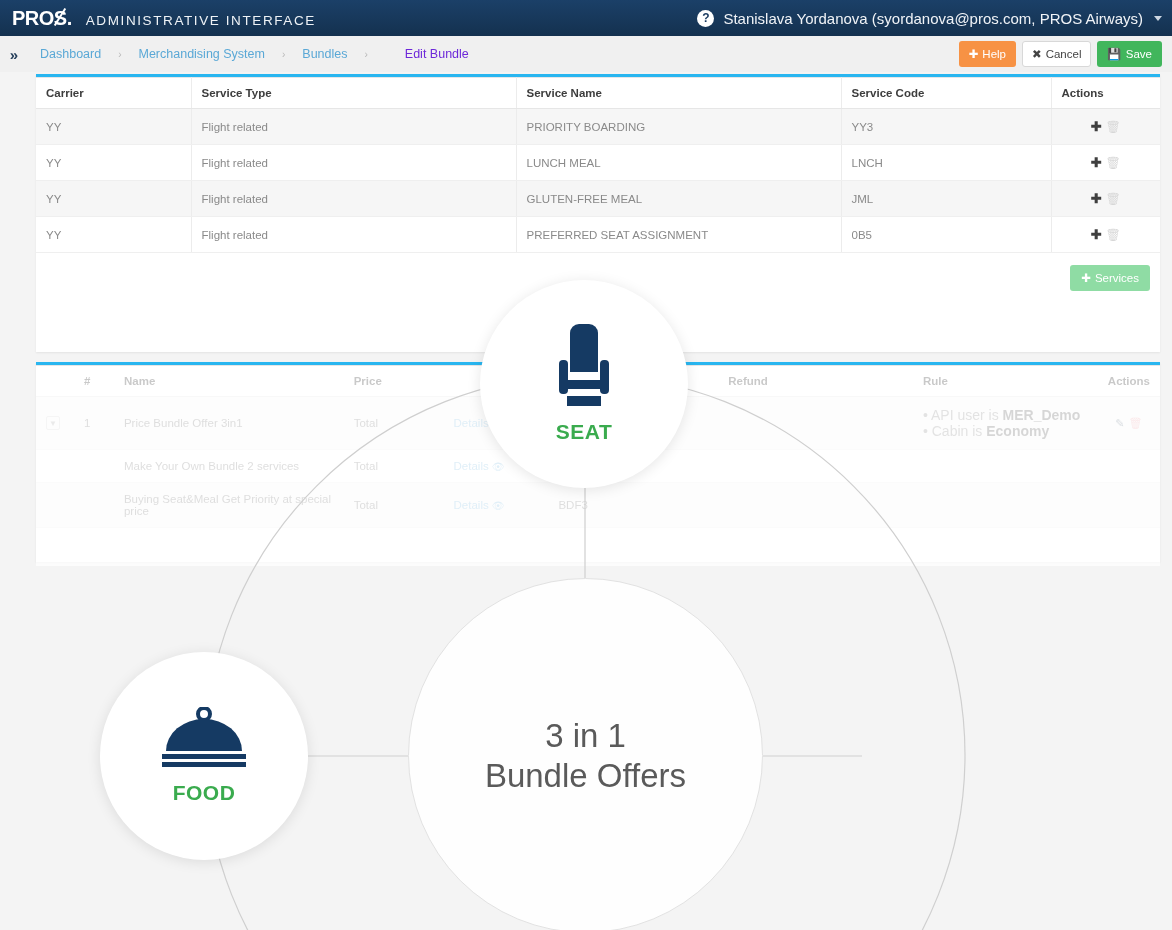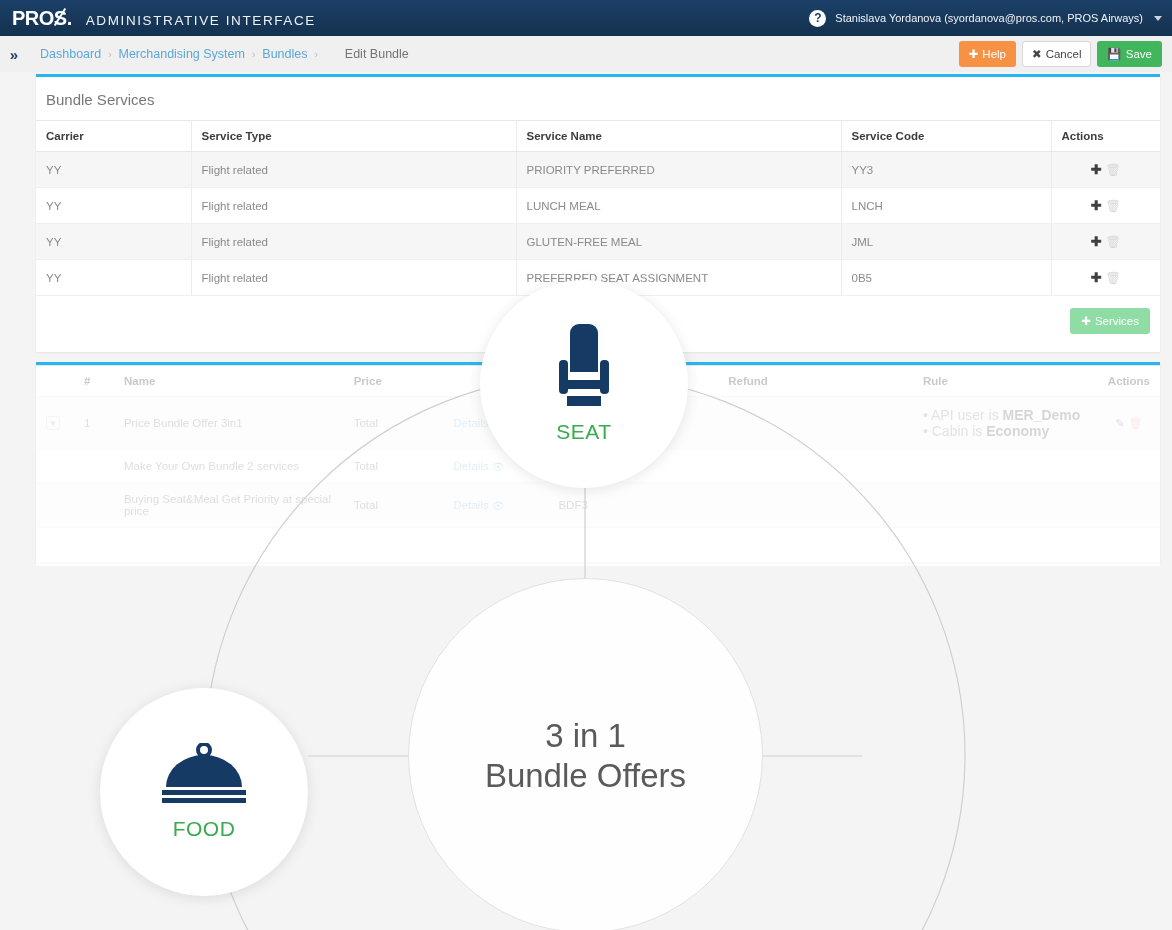--- a/index.html
+++ b/index.html
@@ -33,42 +33,42 @@
   .nav-right {
     margin-left: auto; display: flex; align-items: center;
     padding-right: 10px; gap: 9px;
   }
   .help-circle {
     width: 17px; height: 17px; border-radius: 50%; background: #fff;
     color: #17385e; font-size: 12px; font-weight: bold;
     display: flex; align-items: center; justify-content: center;
     line-height: 1;
   }
-  .user-text { font-size: 11px; color: #f0f3f7; }
+  .user-text { font-size: 15px; color: #f0f3f7; }
   .caret-down {
     width: 0; height: 0; border-left: 4.5px solid transparent;
     border-right: 4.5px solid transparent; border-top: 5px solid #cdd7e2;
     margin-left: 2px;
   }
 
   
   .crumbbar {
     position: absolute; top: 36px; left: 0; width: 1172px; height: 36px;
     background: #f0f0f0; display: flex; align-items: center;
   }
   .sidebar-toggle {
     width: 28px; text-align: center; color: #27405c;
     font-size: 15px; font-weight: bold; cursor: pointer; user-select: none;
   }
   .crumbs {
-    display: flex; align-items: center; gap: 7px;
+    display: flex; align-items: center; gap: 17px;
     font-size: 12.5px; padding-left: 12px;
   }
   .crumb-link { color: #5aa8d6; cursor: pointer; }
-  .crumb-cur { color: #737373; padding-left: 20px; }
+  .crumb-cur { color: #6d28d9; padding-left: 20px; }
   .crumb-sep { color: #b9b9b9; font-size: 10px; }
   .crumb-actions {
     margin-left: auto; display: flex; align-items: center;
     gap: 6px; padding-right: 10px;
   }
   .btn {
     font-size: 11.5px; border-radius: 3px; padding: 5px 9px;
     display: inline-flex; align-items: center; gap: 4px;
     cursor: pointer; border: 1px solid transparent; white-space: nowrap;
   }
@@ -135,24 +135,24 @@
     position: absolute; border-radius: 50%; background: #fff;
     display: flex; flex-direction: column; align-items: center;
     justify-content: center; border: 1px solid #e2e2e2;
   }
   .node-shadow { box-shadow: 0 2px 14px rgba(0,0,0,.10); border: none; }
   #node-center {
     left: 408px; top: 578px; width: 355px; height: 355px;
     background: rgba(255,255,255,0.88);
   }
   #node-seat   { left: 480px; top: 280px; width: 208px; height: 208px; }
-  #node-food   { left: 100px; top: 688px; width: 208px; height: 208px; }
+  #node-food   { left: 100px; top: 652px; width: 208px; height: 208px; }
   #node-board  { left: 862px; top: 652px; width: 208px; height: 208px; }
   .node-label {
-    font-size: 21px; font-weight: normal; color: #3aab4e;
+    font-size: 21px; font-weight: bold; color: #3aab4e;
     letter-spacing: 0.5px; margin-top: 10px;
   }
   .center-line1 { font-size: 33px; color: #5a5a5a; font-weight: 400; }
   .center-line2 { font-size: 33px; color: #5a5a5a; font-weight: 400; margin-top: 2px; }
   .hide-veil {
     position: absolute; left: 36px; top: 366px; width: 1124px; height: 200px;
     background: rgba(255,255,255,0.72);
   }
 </style>
 </head>
@@ -196,36 +196,35 @@
         <span>Cancel</span>
       </span>
       <span class="btn btn-save">
         <span>💾</span>
         <span>Save</span>
       </span>
     </div>
   </div>
 
   <div class="panel" id="panel-services">
-    <div class="panel-title">Bundle Services</div>
     <table class="svc-table">
       <thead>
         <tr>
           <th style="width:155px">Carrier</th>
           <th style="width:325px">Service Type</th>
           <th style="width:325px">Service Name</th>
           <th style="width:210px">Service Code</th>
           <th>Actions</th>
         </tr>
       </thead>
       <tbody>
         <tr class="alt">
           <td>YY</td>
           <td>Flight related</td>
-          <td>PRIORITY PREFERRED</td>
+          <td>PRIORITY BOARDING</td>
           <td>YY3</td>
           <td class="act-cell">
             <span class="ic-plus">✚</span><span class="ic-trash">🗑</span>
           </td>
         </tr>
         <tr>
           <td>YY</td>
           <td>Flight related</td>
           <td>LUNCH MEAL</td>
           <td>LNCH</td>

